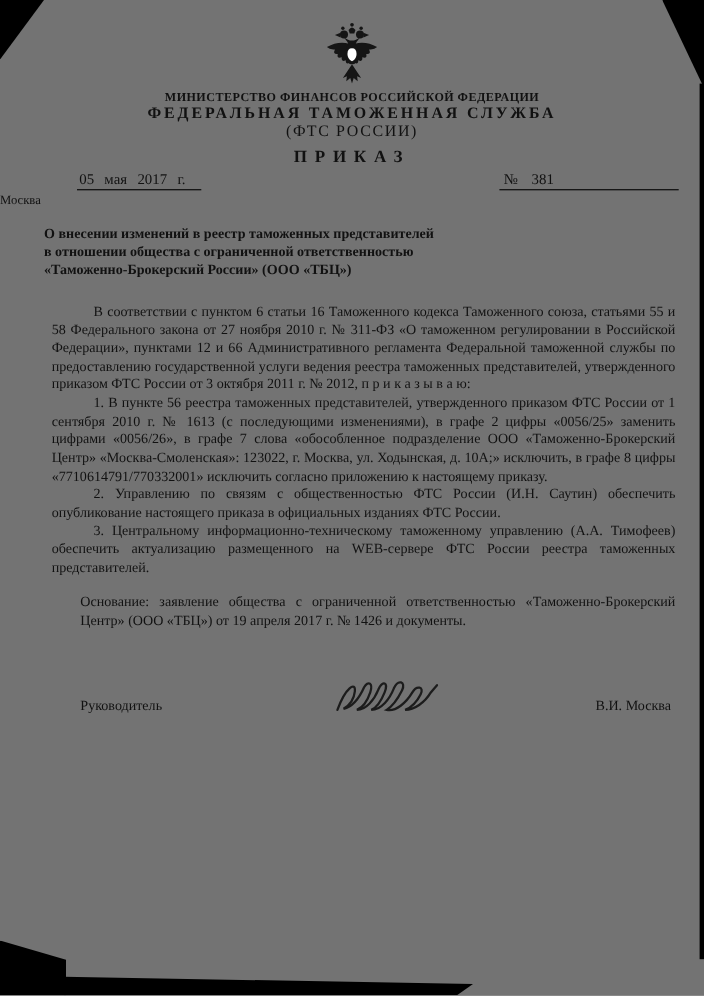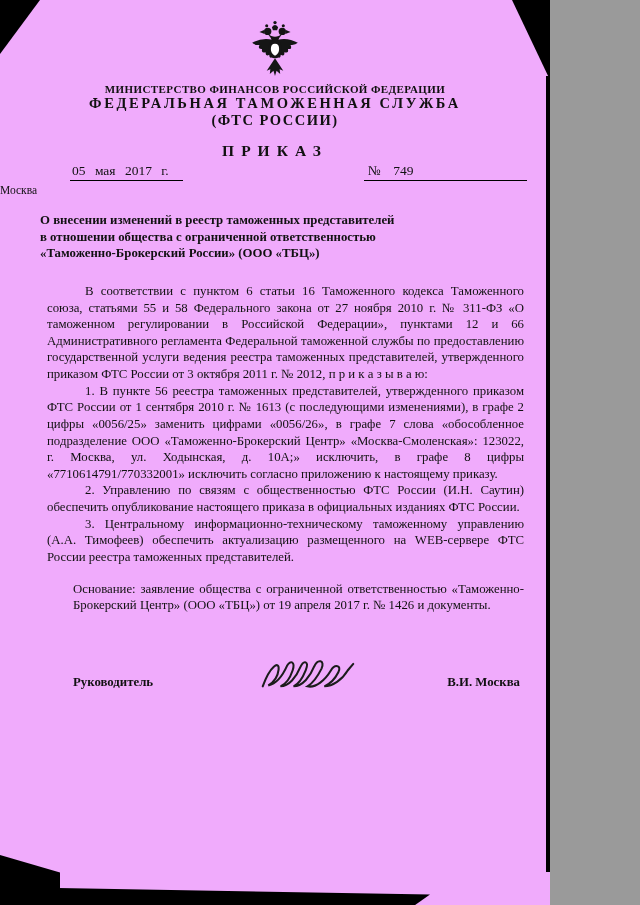--- a/index.html
+++ b/index.html
@@ -1,53 +1,53 @@
 <!DOCTYPE html>
 <html><head>
 <meta charset="utf-8">
 <style>
   * { margin:0; padding:0; box-sizing:border-box; }
   html, body { background:#9a9a9a; }
   .page {
-    position:relative; width:550px; height:905px; background:#f0abfc;
+    position:relative; width:640px; height:905px; background:#737373;
     font-family:"Liberation Serif", serif; color:#111; overflow:hidden;
   }
   
   .art-tl { position:absolute; top:0; left:0; width:40px; height:54px; background:#000;
             clip-path:polygon(0 0, 100% 0, 0 100%); }
   .art-tr { position:absolute; top:0; right:0; width:38px; height:80px; background:#000;
             clip-path:polygon(0 0, 100% 0, 100% 100%); }
   .art-right { position:absolute; top:76px; right:0; width:4px; height:796px; background:#000; }
   .art-bl { position:absolute; left:0; bottom:0; width:60px; height:50px; background:#000;
             clip-path:polygon(0 0, 100% 35%, 100% 100%, 0 100%); }
   .art-bottom { position:absolute; left:58px; bottom:0; width:372px; height:18px; background:#000;
             clip-path:polygon(0 5%, 100% 42%, 96% 100%, 0 100%); }
 
   .header { padding-top:20px; text-align:center; }
   .emblem-wrap { line-height:0; }
   .ministry { font-size:11px; font-weight:bold; letter-spacing:.4px; margin-top:7px; }
   .agency { font-size:14.5px; font-weight:bold; letter-spacing:2.6px; margin-top:0; }
-  .agency-abbr { font-size:14.5px; font-weight:bold; letter-spacing:1.5px; }
-  .doctype { font-size:15.5px; font-weight:bold; letter-spacing:7px; margin-top:13px; }
+  .agency-abbr { font-size:14.5px; font-weight:normal; letter-spacing:1.5px; }
+  .doctype { font-size:15.5px; font-weight:bold; letter-spacing:7px; margin-top:5px; }
 
   .dateline { display:flex; justify-content:space-between; align-items:center;
               margin:3px 23px 0 70px; font-size:13.5px; }
   .date-left { border-bottom:1.5px solid #000; padding:0 14px 1px 2px; word-spacing:6px; }
   .num-right { border-bottom:1.5px solid #000; width:163px; padding:0 0 1px 4px; word-spacing:9px; }
   .city { font-size:11.5px; margin-top:3px; }
 
   .title { margin:16px 40px 0 40px; text-align:left; font-weight:bold;
            font-size:12.8px; line-height:1.3; }
 
   .body { margin:21px 26px 0 47px; font-size:12.8px; line-height:1.3; text-align:justify; }
   .body p { text-indent:38px; }
   .basis { margin:15px 26px 0 73px; font-size:12.8px; line-height:1.3; text-align:justify; }
 
   .sig-row { display:flex; justify-content:space-between; align-items:flex-end;
-             margin:42px 30px 0 73px; font-size:12.8px;font-weight:bold; }
+             margin:42px 30px 0 73px; font-size:12.8px; }
   .sig-scribble { margin:0 0 -8px 30px; }
 </style>
 </head>
 <body>
 
 <div class="page">
 
   <div class="art-tl"></div>
   <div class="art-tr"></div>
   <div class="art-right"></div>
@@ -76,21 +76,21 @@
       </svg>
     </div>
     <div class="ministry">МИНИСТЕРСТВО ФИНАНСОВ РОССИЙСКОЙ ФЕДЕРАЦИИ</div>
     <div class="agency">ФЕДЕРАЛЬНАЯ ТАМОЖЕННАЯ СЛУЖБА</div>
     <div class="agency-abbr">(ФТС РОССИИ)</div>
     <div class="doctype">ПРИКАЗ</div>
   </div>
 
   <div class="dateline">
     <span class="date-left">05 мая 2017 г.</span>
-    <span class="num-right">№ 749</span>
+    <span class="num-right">№ 381</span>
   </div>
   <div class="city">Москва</div>
 
   <div class="title">
     <div>О внесении изменений в реестр таможенных представителей</div>
     <div>в отношении общества с ограниченной ответственностью</div>
     <div>«Таможенно-Брокерский России» (ООО «ТБЦ»)</div>
   </div>
 
   <div class="body">

